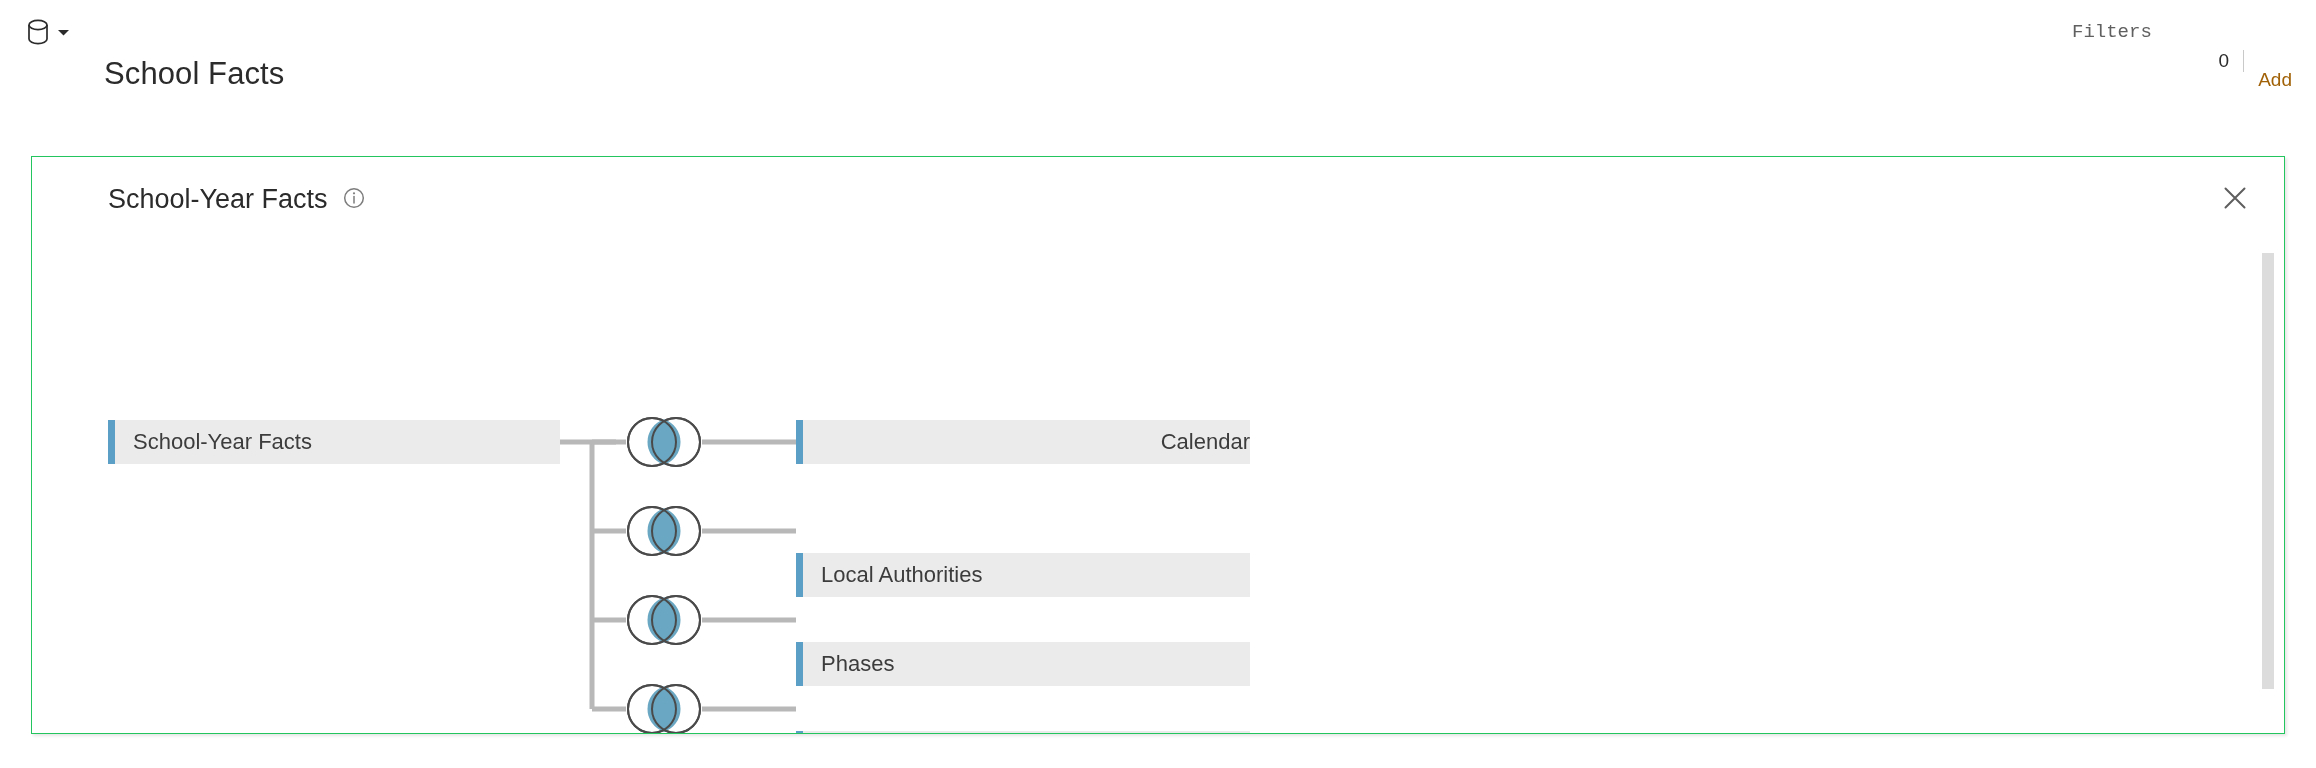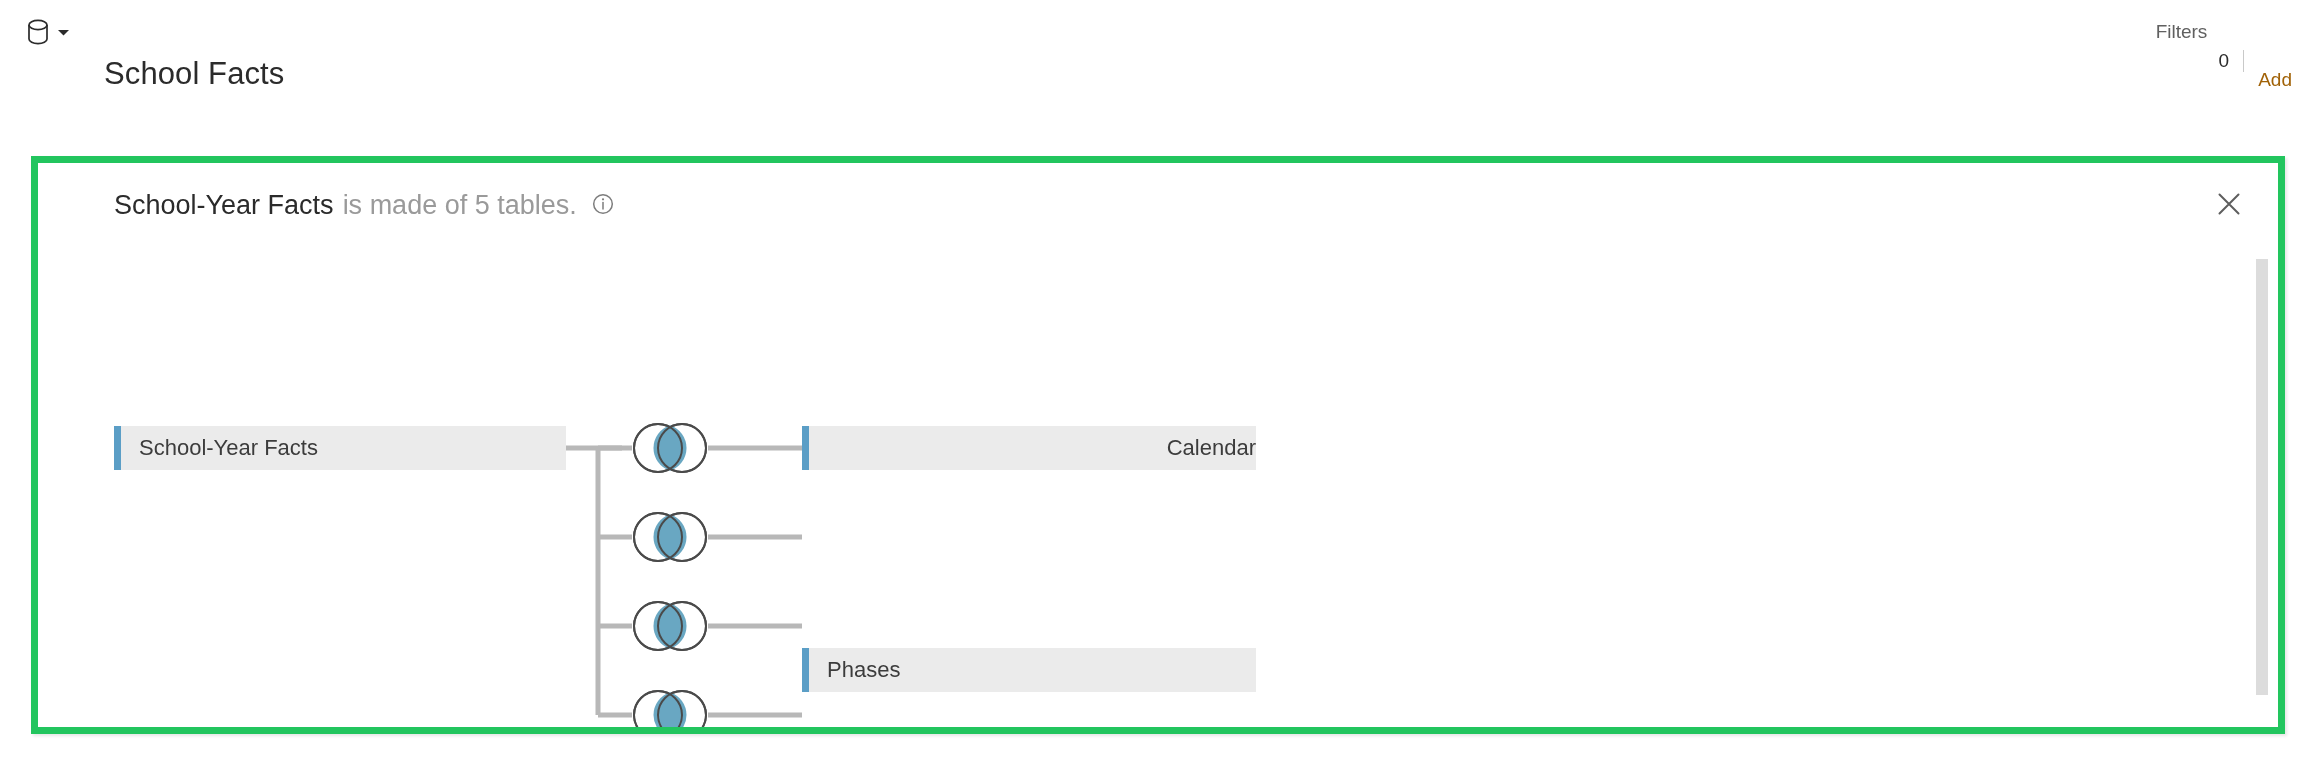--- a/index.html
+++ b/index.html
@@ -55,22 +55,23 @@
     right: 24px;
     top: 20px;
     text-align: right;
     width: 220px;
   }
   .filters-label {
     font-size: 19px;
     color: #606060;
     line-height: 24px;
     display: block;
-    text-align: center;
+    text-align: left;
     padding-right: 1px;
+    font-family: Liberation Mono, monospace;
   }
   .filters-row {
     display: flex;
     align-items: center;
     justify-content: flex-end;
     gap: 0px;
     margin-top: 4px;
     height: 26px;
   }
   .filters-count {
@@ -95,21 +96,21 @@
   }
 
   
   .rel-card {
     position: absolute;
     left: 31px;
     top: 156px;
     width: 2254px;
     height: 578px;
     background: #ffffff;
-    border: 7px solid #22c55e;
+    border: 1px solid #22c55e;
     box-shadow: 2px 2px 3px rgba(0,0,0,0.10);
     overflow: hidden;
   }
 
   .card-header {
     position: absolute;
     left: 76px;
     top: 27px;
     display: flex;
     align-items: center;
@@ -253,21 +254,20 @@
       <span class="filters-divider"></span>
       <span class="filters-add">Add</span>
     </div>
   </div>
 </div>
 
 <div class="rel-card">
 
   <div class="card-header">
     <span class="ch-strong">School-Year Facts</span>
-    <span class="ch-muted">is made of 5 tables.</span>
     <span class="info-icon">
       <svg width="24" height="24" viewBox="0 0 24 24" fill="none">
         <circle cx="12" cy="12" r="9.3" stroke="#7d7d7d" stroke-width="1.5"></circle>
         <circle cx="12" cy="7.3" r="1.1" fill="#7d7d7d"></circle>
         <path d="M12 10.4 V17" stroke="#7d7d7d" stroke-width="1.5" stroke-linecap="round"></path>
       </svg>
     </span>
   </div>
 
   <div class="close-btn">
@@ -336,20 +336,24 @@
         <path d="M38 5.2 A24 24 0 0 1 38 50.8 A24 24 0 0 1 38 5.2 Z" fill="#69a7c2"></path>
         <circle cx="26" cy="28" r="24" fill="none" stroke="#4a4a4a" stroke-width="2"></circle>
         <circle cx="50" cy="28" r="24" fill="none" stroke="#4a4a4a" stroke-width="2"></circle>
       </svg>
     </div>
 
     <div class="node node-child child-0">
       <span class="accent"></span>
       <span class="node-label">Calendar</span>
     </div>
+    <div class="node node-child child-1">
+      <span class="accent"></span>
+      <span class="node-label">Local Authorities</span>
+    </div>
     <div class="node node-child child-2">
       <span class="accent"></span>
       <span class="node-label">Phases</span>
     </div>
     <div class="node node-child child-3">
       <span class="accent"></span>
       <span class="node-label">Schools</span>
     </div>
   </div>
 

